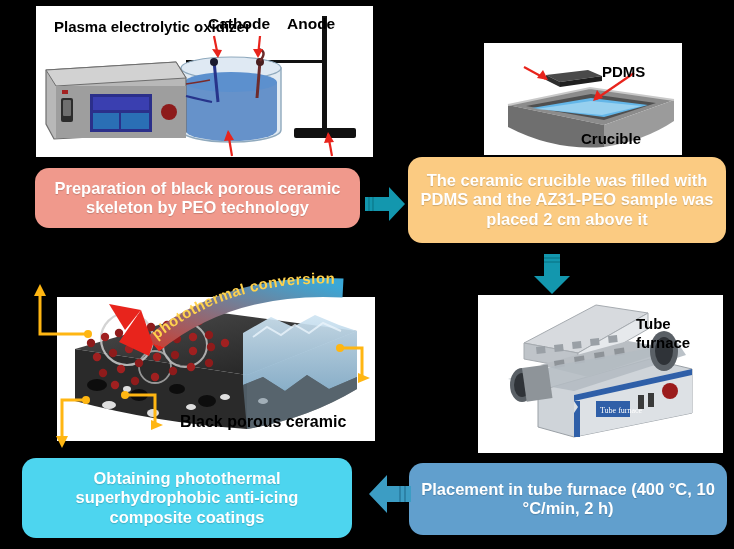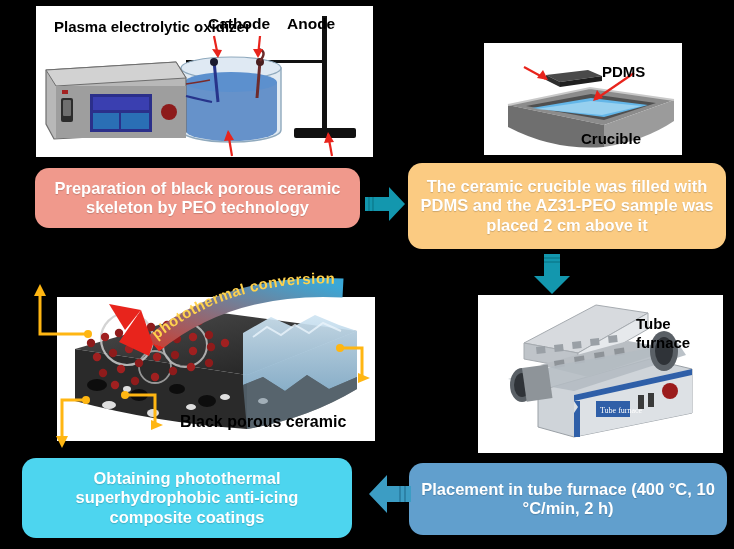--- a/index.html
+++ b/index.html
@@ -8,21 +8,21 @@
   #stage{position:relative;width:734px;height:549px;background:#000;}
 
   .panel{position:absolute;background:#fff;overflow:hidden;}
 
   
   .pbox{position:absolute;display:flex;align-items:center;justify-content:center;
         text-align:center;color:#fff;font-weight:bold;line-height:1.18;
         border-radius:14px;padding:4px 12px;box-sizing:border-box;
         text-shadow:0 1px 1px rgba(0,0,0,.18);}
   #box-peo     {left:35px; top:168px; width:325px;height:60px;  background:#F0998C;font-size:16.5px;}
-  #box-pdms    {left:408px;top:163px; width:318px;height:86px;  background:#FBCB82;font-size:16.5px;}
+  #box-pdms    {left:408px;top:157px; width:318px;height:86px;  background:#FBCB82;font-size:16.5px;}
   #box-furnace {left:409px;top:463px; width:318px;height:72px;  background:#619FCD;font-size:16.5px;}
   #box-coating {left:22px; top:458px; width:330px;height:80px;  background:#4DD5EF;font-size:16.5px;}
 
   
   .arrow{position:absolute;}
   #arrow-right{left:363px;top:182px;width:44px;height:44px;}
   #arrow-down {left:530px;top:252px;width:44px;height:44px;}
   #arrow-left {left:365px;top:470px;width:48px;height:48px;}
 
   

